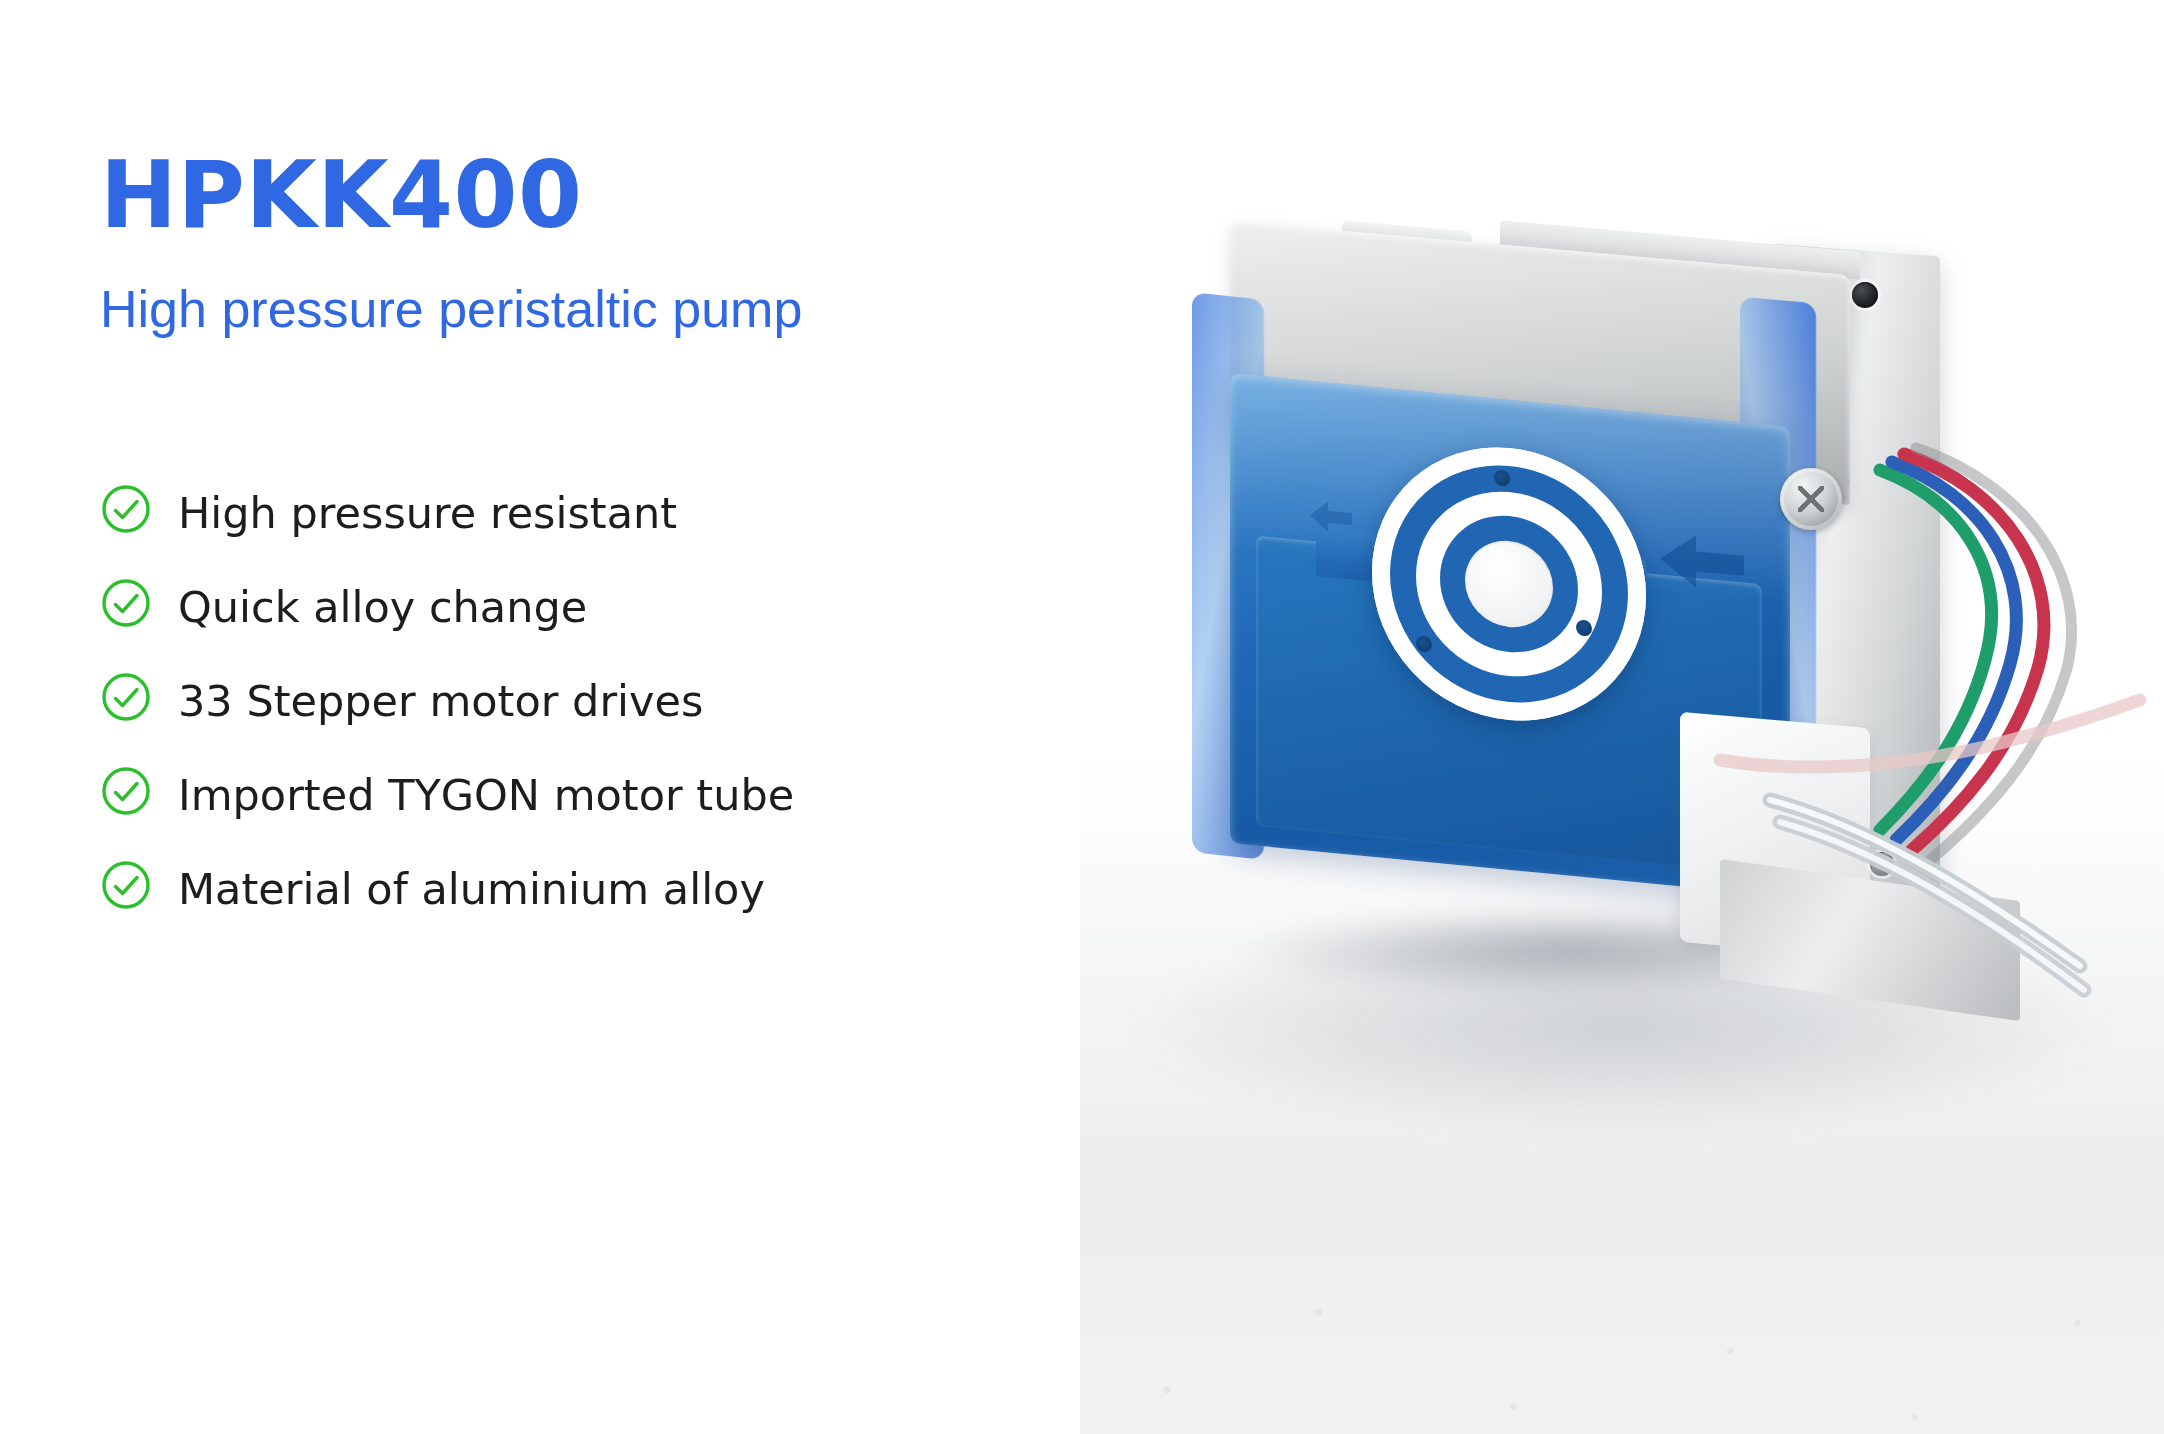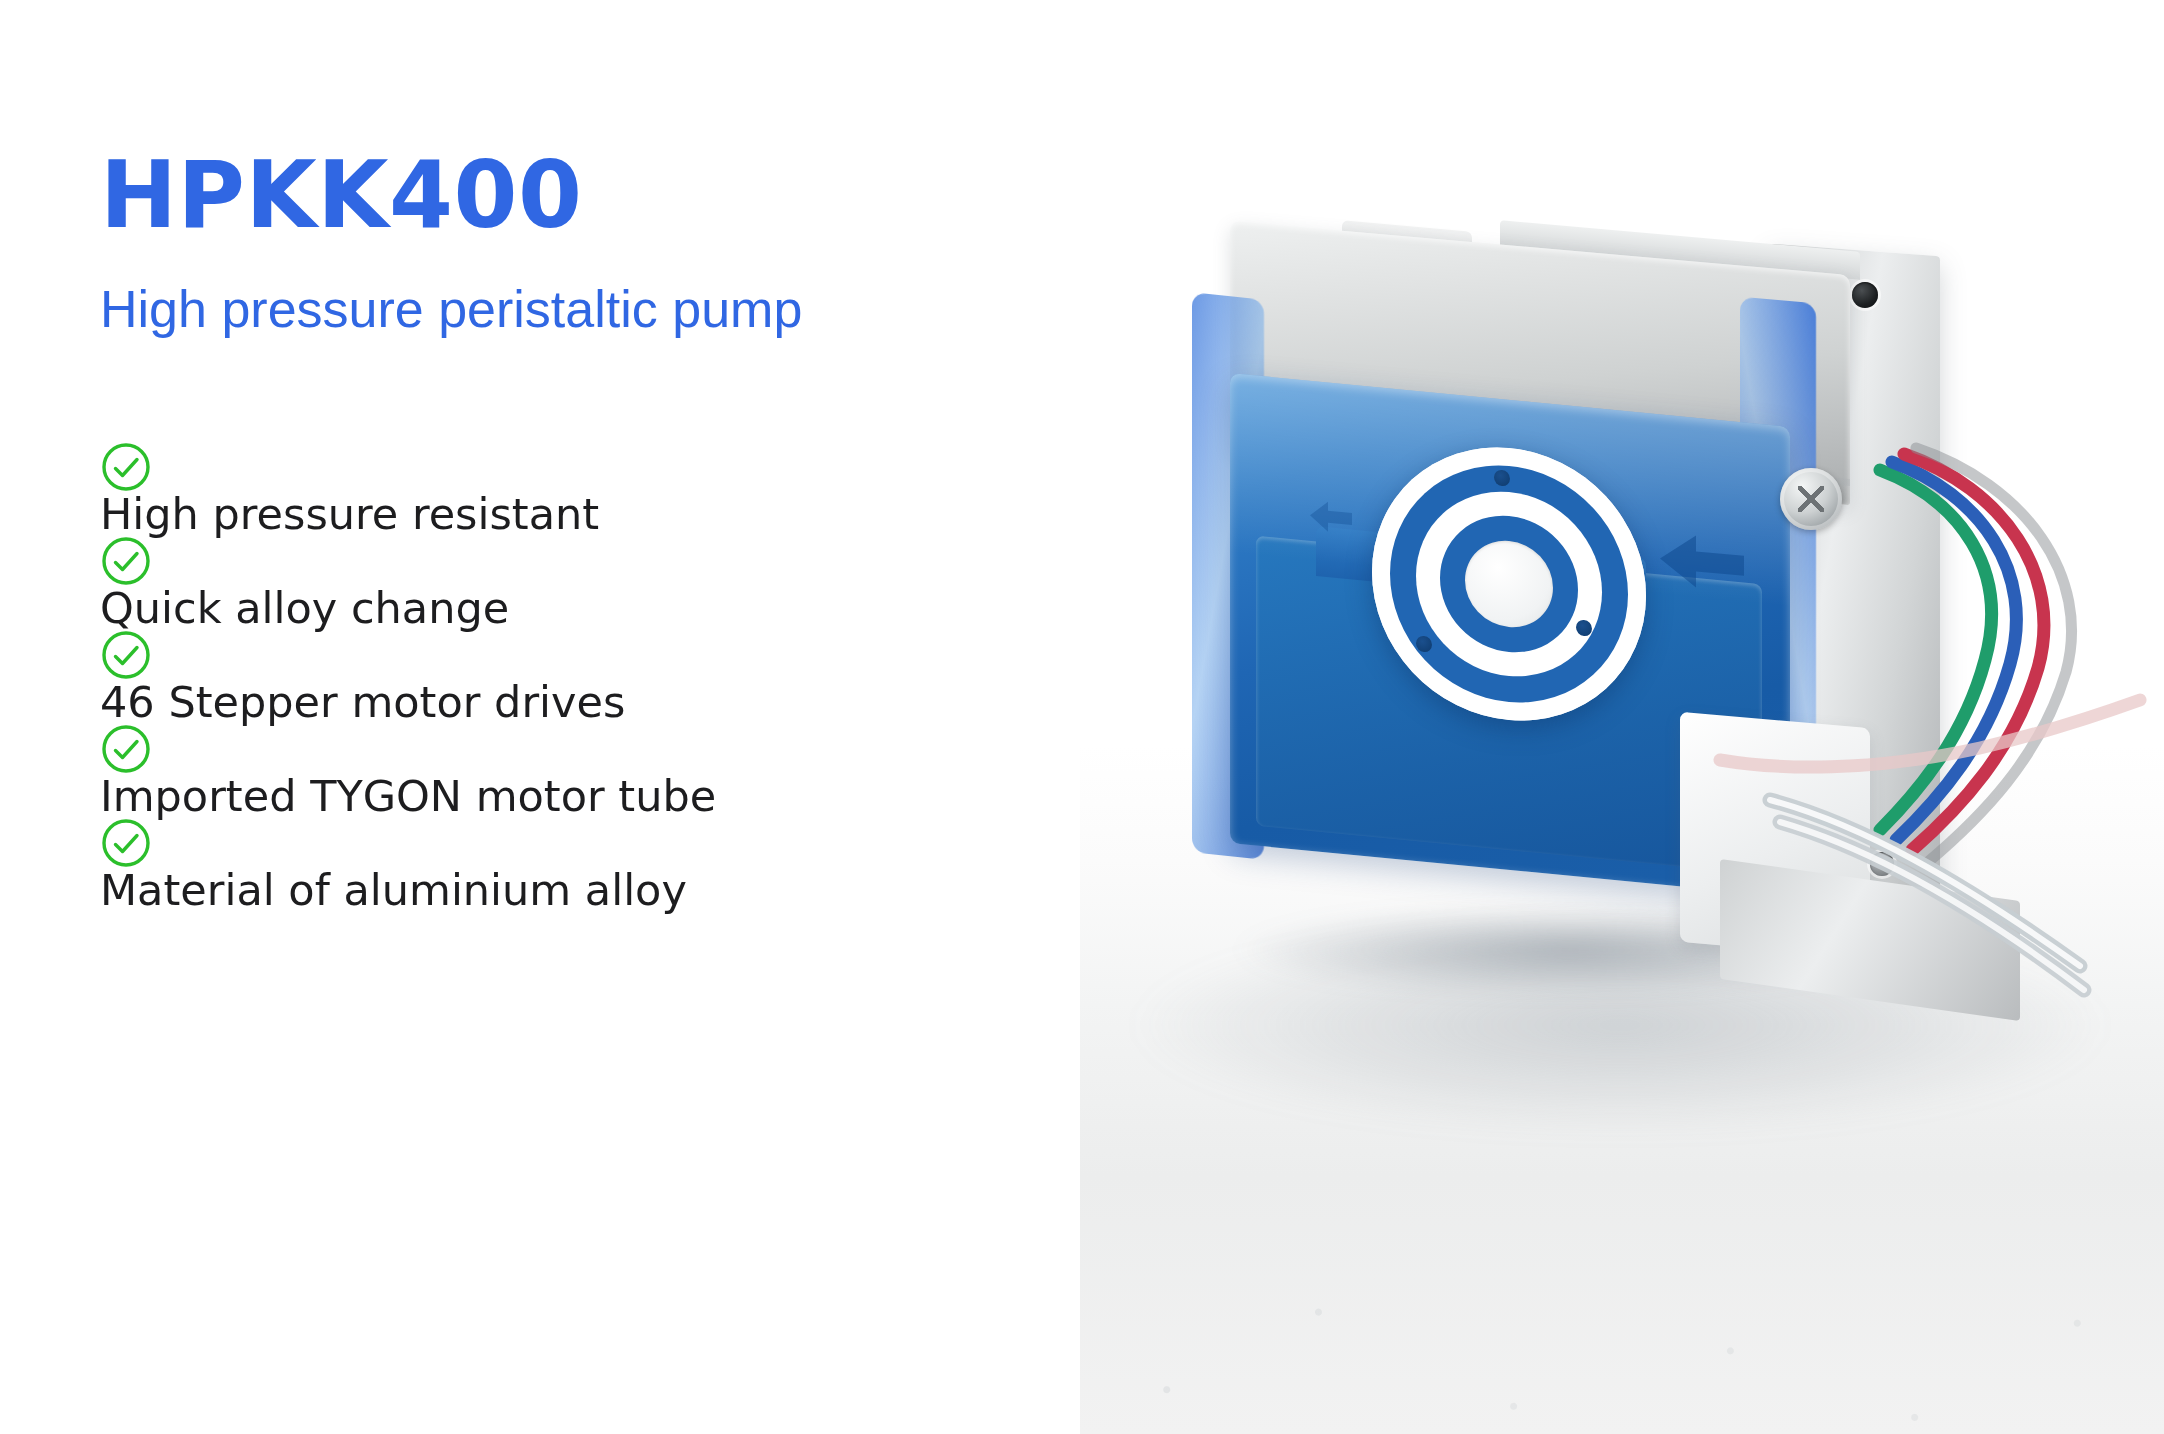--- a/index.html
+++ b/index.html
@@ -29,23 +29,22 @@
     font-weight:400;
     font-size:52px;
     line-height:1.05;
     color:#3067E3;
     white-space:nowrap;
   }
 
   .feature-list { margin-top:104px; }
   .feature-item {
     display:flex;
-    align-items:flex-start;
+    align-items:flex-end;
     height:94px;
-    flex-direction:column;
   }
   .check-icon {
     flex:0 0 auto;
     width:52px; height:52px;
     margin-right:26px;
     display:block;
   }
   .feature-text {
     font-family:"DejaVu Sans", sans-serif;
     font-weight:400;
@@ -314,21 +313,21 @@
           <path d="M15.5 27.5 L22.5 34.5 L37 18.5" fill="none" stroke="#2BBF2B" stroke-width="3.4" stroke-linecap="round" stroke-linejoin="round"></path>
         </svg>
         <span class="feature-text">Quick alloy change</span>
       </div>
 
       <div class="feature-item">
         <svg class="check-icon" viewBox="0 0 52 52">
           <circle cx="26" cy="26" r="22" fill="none" stroke="#2BBF2B" stroke-width="3.4"></circle>
           <path d="M15.5 27.5 L22.5 34.5 L37 18.5" fill="none" stroke="#2BBF2B" stroke-width="3.4" stroke-linecap="round" stroke-linejoin="round"></path>
         </svg>
-        <span class="feature-text">46 Stepper motor drives</span>
+        <span class="feature-text">33 Stepper motor drives</span>
       </div>
 
       <div class="feature-item">
         <svg class="check-icon" viewBox="0 0 52 52">
           <circle cx="26" cy="26" r="22" fill="none" stroke="#2BBF2B" stroke-width="3.4"></circle>
           <path d="M15.5 27.5 L22.5 34.5 L37 18.5" fill="none" stroke="#2BBF2B" stroke-width="3.4" stroke-linecap="round" stroke-linejoin="round"></path>
         </svg>
         <span class="feature-text">Imported TYGON motor tube</span>
       </div>
 

